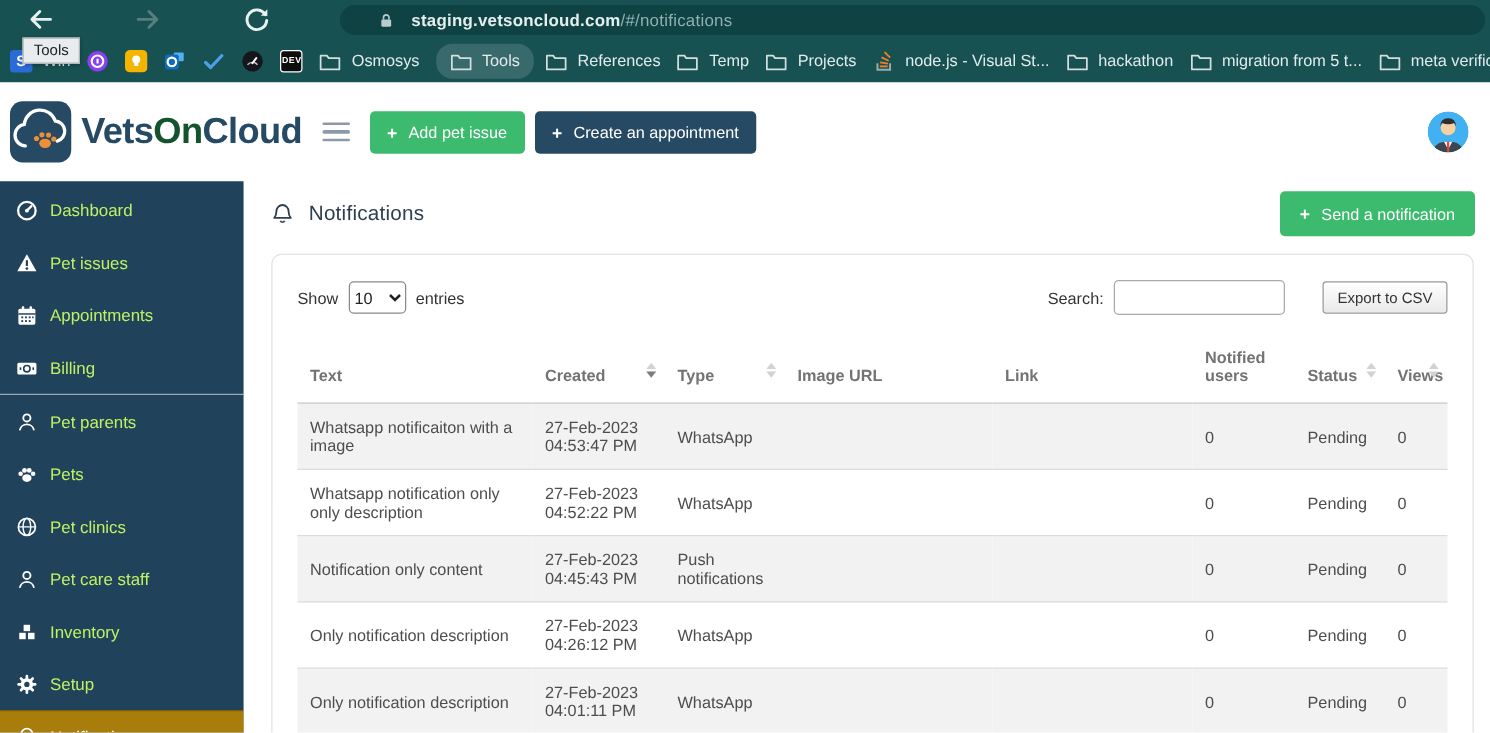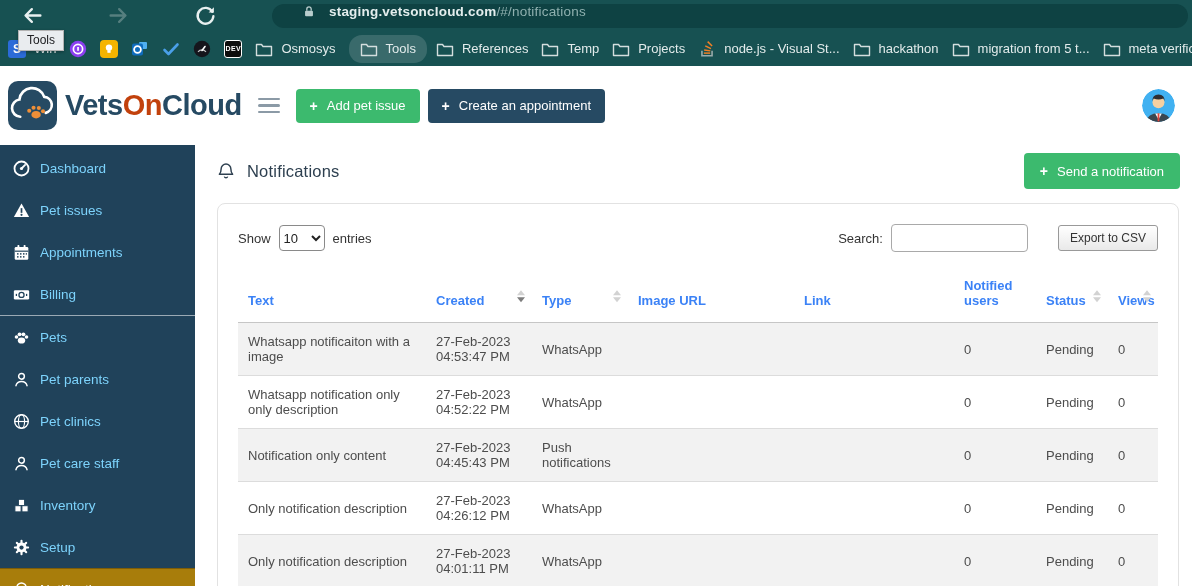--- a/index.html
+++ b/index.html
@@ -8,60 +8,60 @@
   #stage { position:relative; width:1192px; height:586px; overflow:hidden; }
 
   
   .chrome { position:absolute; top:0; left:0; width:100%; height:66px; background:#175152; }
   .toolbar { position:relative; height:31px; }
   .nav-ico { position:absolute; top:5px; width:21px; height:21px; }
   .nav-back { left:22px; }
   .nav-fwd  { left:108px; }
   .nav-reload { left:195px; }
   .omnibox { position:absolute; left:272px; right:4px; top:4px; height:24px;
-    background:#0e4243; border-radius:12px; display:flex; padding-left:30px; }
+    background:#0e4243; border-radius:12px; display:flex; align-items:center; padding-left:30px; }
   .omni-lock { width:14px; height:15px; margin-right:13px; flex:0 0 auto; }
   .url { font-size:13.5px; letter-spacing:.2px; white-space:nowrap; }
   .url .dom { color:#e4eeee; font-weight:bold; }
   .url .path { color:#8fb0af; }
 
   .bookmarks { position:relative; height:35px; display:flex; align-items:center; padding-left:8px; }
   .bm { display:flex; align-items:center; gap:8px; margin-right:13px; flex:0 0 auto;
     color:#e2ebeb; font-size:13px; white-space:nowrap; }
   .bm-pill { background:rgba(255,255,255,.15); border-radius:13px; padding:5px 11px; margin-right:9px; }
   .fav { width:18px; height:18px; display:flex; align-items:center; justify-content:center; flex:0 0 auto; }
   .fav-s { background:#2b6bd8; border-radius:3px; color:#fff; font-size:12px; font-weight:bold; }
   .fav-dev { background:#0d0d0d; border-radius:3px; color:#fff; font-size:7px; font-weight:bold; letter-spacing:.4px; border:1px solid #fff; }
   .tooltip { position:absolute; left:18px; top:30px; z-index:30; background:#e9ecef;
     border:1px solid #b3b3b3; color:#202124; font-size:12px; padding:2px 8px 3px; box-shadow:0 1px 3px rgba(0,0,0,.3); }
 
   
   .app-header { position:absolute; top:66px; left:0; width:100%; height:79px; background:#fff;
     display:flex; align-items:center; padding:0 17px 0 8px; }
   .logo-badge { width:49px; height:49px; border-radius:10px; background:#264a63; flex:0 0 auto; }
   .brand { margin-left:8px; font-size:29px; font-weight:bold; letter-spacing:-.5px; color:#264a63; }
-  .brand .on { color:#c2410c;margin-top:48px; }
+  .brand .on { color:#14532d;margin-top:48px; }
   .hamburger { margin-left:16px; width:22px; display:flex; flex-direction:column; gap:4px; cursor:pointer; }
   .hamburger i { display:block; height:2.5px; background:#8b9aa6; border-radius:2px; }
   .btn { border:none; border-radius:4px; color:#fff; font-size:13px; font-family:inherit;
     display:inline-flex; align-items:center; gap:9px; cursor:pointer; }
   .btn .plus { font-weight:bold; font-size:14px; }
   .btn-green { background:#3cba6e; }
   .btn-navy { background:#264a63; }
   .hdr-btn { padding:9px 14px; margin-left:16px; }
   .hdr-btn + .hdr-btn { margin-left:8px; }
   .spacer { flex:1; }
   .avatar { width:33px; height:33px; border-radius:50%; overflow:hidden; flex:0 0 auto; cursor:pointer; }
 
   
   .app-body { position:absolute; top:145px; left:0; width:100%; height:441px; display:flex; }
   .sidebar { width:195px; background:#20425a; flex:0 0 auto; }
   .side-list { list-style:none; padding-top:2px; }
   .side-item { height:42px; display:flex; align-items:center; gap:10px; padding-left:13px;
-    color:#7dd3fc; font-size:13.5px; cursor:pointer; }
+    color:#bef264; font-size:13.5px; cursor:pointer; }
   .side-item .s-ico { width:17px; height:17px; flex:0 0 auto; display:flex; }
   .side-div { height:1px; background:rgba(255,255,255,.55); }
   .side-item.active { background:#a87d0b; border-top:1px solid rgba(0,0,0,.25); color:#fff; }
 
   .main { flex:1; background:#fff; position:relative; }
   .page-head { display:flex; align-items:center; margin:8px 12px 0 22px; height:36px; }
   .page-title-wrap { display:flex; align-items:center; gap:12px; }
   .page-title { font-size:16.5px; color:#2e4050; letter-spacing:.2px; }
   .send-btn { margin-left:auto; padding:10px 16px; }
 
@@ -72,21 +72,21 @@
     border:1px solid #8a8a8a; border-radius:4px; background:#fff; color:#222; }
   .search-wrap { margin-left:auto; display:flex; align-items:center; gap:8px; }
   .search-input { width:137px; height:28px; border:1px solid #a9a9a9; border-radius:4px;
     font-size:13px; padding:0 6px; font-family:inherit; }
   .export-btn { margin-left:22px; font-size:12px; color:#333; padding:5px 11px;
     border:1px solid #999; border-radius:3px; background:linear-gradient(#ffffff,#e9e9e9);
     font-family:inherit; cursor:pointer; }
 
   table.dt { width:100%; border-collapse:collapse; margin-top:16px; table-layout:fixed;
     font-size:13px; color:#4d4d4d; }
-  .dt th { text-align:left; vertical-align:bottom; font-weight:bold; color:#3b82f6;
+  .dt th { text-align:left; vertical-align:bottom; font-weight:bold; color:#737373;
     padding:10px 10px 14px; border-bottom:1px solid #c6c6c6; position:relative; cursor:pointer; }
   .dt td { padding:8px 10px; vertical-align:middle; }
   .dt tbody tr { height:53px; border-top:1px solid #dcdcdc; }
   .dt tbody tr:nth-of-type(odd) { background:#f2f2f2; }
   .sorters { position:absolute; right:7px; top:50%; transform:translateY(-40%);
     display:flex; flex-direction:column; gap:2px; }
   .arr { width:0; height:0; border-left:4px solid transparent; border-right:4px solid transparent; }
   .arr.up { border-bottom:5px solid #d2d2d2; }
   .arr.down { border-top:5px solid #d2d2d2; }
   .arr.dark { border-top-color:#7d7d7d; }
@@ -316,37 +316,37 @@
                 <rect x="2.6" y="7.4" width="1.2" height="2" fill="#20425a"></rect>
                 <rect x="12.2" y="7.4" width="1.2" height="2" fill="#20425a"></rect>
               </svg>
           </span>
           <span>Billing</span>
         </li>
         <li class="side-div"></li>
         <li class="side-item">
           <span class="s-ico">
             <svg viewBox="0 0 16 16">
+                <circle cx="8" cy="5" r="2.7" fill="none" stroke="#fff" stroke-width="1.4"></circle>
+                <path d="M2.8 13.8 a5.3 4.8 0 0 1 10.4 0" fill="none" stroke="#fff" stroke-width="1.4" stroke-linecap="round"></path>
+              </svg>
+          </span>
+          <span>Pet parents</span>
+        </li>
+        <li class="side-item">
+          <span class="s-ico">
+            <svg viewBox="0 0 16 16">
                 <ellipse cx="8" cy="10.8" rx="3.5" ry="2.9" fill="#fff"></ellipse>
                 <circle cx="3.3" cy="7.5" r="1.7" fill="#fff"></circle>
                 <circle cx="6.2" cy="5" r="1.8" fill="#fff"></circle>
                 <circle cx="9.8" cy="5" r="1.8" fill="#fff"></circle>
                 <circle cx="12.7" cy="7.5" r="1.7" fill="#fff"></circle>
               </svg>
           </span>
           <span>Pets</span>
-        </li>
-        <li class="side-item">
-          <span class="s-ico">
-            <svg viewBox="0 0 16 16">
-                <circle cx="8" cy="5" r="2.7" fill="none" stroke="#fff" stroke-width="1.4"></circle>
-                <path d="M2.8 13.8 a5.3 4.8 0 0 1 10.4 0" fill="none" stroke="#fff" stroke-width="1.4" stroke-linecap="round"></path>
-              </svg>
-          </span>
-          <span>Pet parents</span>
         </li>
         <li class="side-item">
           <span class="s-ico">
             <svg viewBox="0 0 16 16">
                 <circle cx="8" cy="8" r="6.4" fill="none" stroke="#fff" stroke-width="1.3"></circle>
                 <ellipse cx="8" cy="8" rx="2.9" ry="6.4" fill="none" stroke="#fff" stroke-width="1.1"></ellipse>
                 <line x1="1.6" y1="8" x2="14.4" y2="8" stroke="#fff" stroke-width="1.1"></line>
               </svg>
           </span>
           <span>Pet clinics</span>

